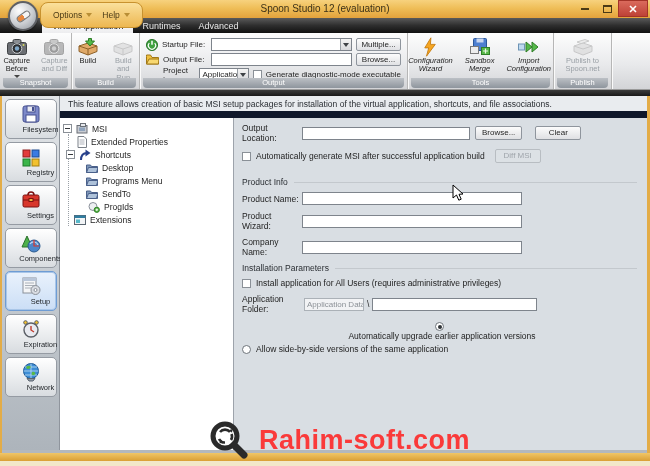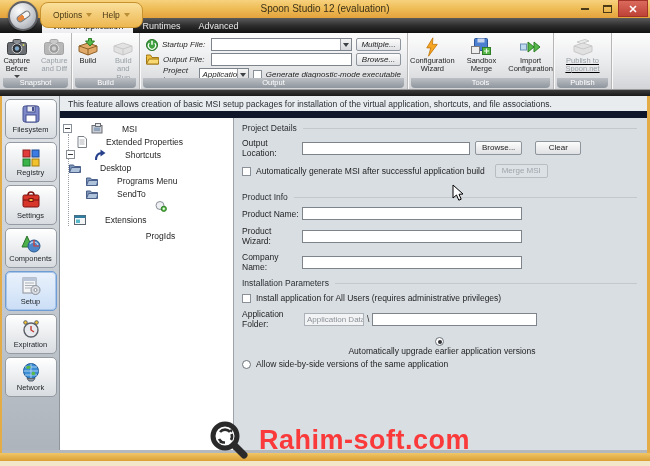--- a/index.html
+++ b/index.html
@@ -37,21 +37,21 @@
     background:linear-gradient(180deg,#BCC0C5,#8E959D);color:#FFF;font-size:7.5px;text-align:center;line-height:10px;}
   .rb-row{display:flex;height:100%;align-items:flex-start;gap:8px;}
   .rb{width:36px;display:flex;flex-direction:column;align-items:center;text-align:center;padding-top:2px;cursor:default;}
   .rb .rb-ic{height:20px;display:flex;align-items:center;}
   .rb .rb-lb{font-size:7.5px;line-height:1.1;color:#1E1E1E;}
   .rb.disabled .rb-ic{filter:grayscale(1) opacity(.45);}
   .rb.disabled .rb-lb{color:#9AA0A6;}
   .dd-arrow{width:0;height:0;margin-top:1px;border-left:3px solid transparent;border-right:3px solid transparent;border-top:3px solid #444;}
 
   .out-rows{display:flex;flex-direction:column;gap:2px;padding:3px 4px 0 4px;}
-  .orow{display:flex;align-items:center;gap:4px;height:13px;font-style:italic;}
+  .orow{display:flex;align-items:center;gap:4px;height:13px;}
   .olbl{font-size:8px;color:#1E1E1E;width:48px;}
   .olbl.indent{margin-left:17px;}
   .tinput{background:#FFF;border:1px solid #7E848C;height:13px;}
   .ri-input{width:152px;position:relative;}
   .combo-btn{position:absolute;right:0;top:0;bottom:0;width:11px;background:linear-gradient(180deg,#F4F4F4,#D8D9DC);
     border-left:1px solid #9AA0A6;display:flex;align-items:center;justify-content:center;}
   .combo-btn i{width:0;height:0;border-left:3px solid transparent;border-right:3px solid transparent;border-top:4px solid #3E4246;}
   .ri-combo{width:74px;position:relative;font-size:8px;color:#1E1E1E;line-height:11px;padding-left:3px;}
   .sbtn{height:13px;min-width:45px;font-size:8px;color:#1E1E1E;text-align:center;line-height:11px;
     background:linear-gradient(180deg,#FCFCFC,#E0E1E4);border:1px solid #8F959D;border-radius:2px;padding:0 4px;}
@@ -59,29 +59,29 @@
   .cblbl{font-size:8px;color:#1E1E1E;white-space:nowrap;}
 
   .darkband{height:6px;background:linear-gradient(180deg,#3C3C3C,#191919);}
 
   
   .main{display:flex;height:354px;border-left:2px solid #E3AC47;border-right:3px solid #E3AC47;}
   .sidebar{width:58px;background:linear-gradient(180deg,#E2E5E8 0%,#C2C8CE 60%,#ADB4BB 100%);border-right:1px solid #8F959D;padding-top:3px;}
   .side-btn{width:52px;height:40px;margin:0 auto 3px auto;border-radius:5px;border:1px solid #959BA3;
     background:linear-gradient(180deg,#FFFFFF,#D8DCE0);display:flex;flex-direction:column;align-items:center;justify-content:center;gap:1px;cursor:default;}
   .side-btn.selected{background:linear-gradient(180deg,#EAF2FC,#CBDEF6);border:1px solid #6E9CD4;box-shadow:0 0 0 1px #A9C6E8 inset;}
-  .side-btn .sb-lb{font-size:7.5px;color:#23272B;}
+  .side-btn .sb-lb{font-size:7.5px;color:#23272B;padding-left:20px;}
 
   .content{flex:1;display:flex;flex-direction:column;min-width:0;}
   .desc-bar{height:22px;background:#E9ECEF;border-bottom:7px solid #0f172a;display:flex;align-items:center;padding:0 8px;
     font-size:8.5px;color:#2A2E33;white-space:nowrap;overflow:hidden;}
   .body{flex:1;display:flex;min-height:0;}
   .tree-panel{width:174px;background:#FFF;border-right:1px solid #9DA3AB;padding:4px 0 0 0;position:relative;}
   .tree-guide{position:absolute;left:8px;top:16px;height:92px;border-left:1px dotted #9AA0A6;}
-  .trow{display:flex;align-items:center;gap:19px;height:13px;font-size:8.5px;color:#1E1E1E;cursor:default;}
+  .trow{display:flex;align-items:center;gap:4px;height:13px;font-size:8.5px;color:#1E1E1E;cursor:default;}
   .exp{width:9px;height:9px;background:#FFF;border:1px solid #898F96;position:relative;flex:none;}
   .exp::after{content:"";position:absolute;left:1px;right:1px;top:3px;height:1px;background:#33373C;}
   .ti{flex:none;display:flex;}
 
   .form-panel{flex:1;background:#D9DEE3;padding:5px 10px 0 8px;min-width:0;position:relative;}
   .sect{display:flex;align-items:center;font-size:8.5px;color:#2A2E33;margin-bottom:5px;}
   .sect::after{content:"";flex:1;height:1px;background:#C3C8CD;margin-left:6px;}
   .frow{display:flex;align-items:center;margin-bottom:6px;}
   .flabel{width:60px;font-size:8.5px;color:#1E1E1E;flex:none;}
   .finput{background:#FFF;border:1px solid #7E848C;height:13px;}
@@ -243,21 +243,21 @@
               </span>
           </div>
           <span class="cb"></span>
           <span class="cblbl">Generate diagnostic-mode executable</span>
         </div>
       </div>
       <div class="grp-label">Output</div>
     </div>
 
     <div class="rgroup" style="width:146px;">
-      <div class="rb-row" style="justify-content:flex-start;gap:12px;">
+      <div class="rb-row" style="justify-content:flex-end;gap:12px;font-style:italic;">
         <div class="rb" style="width:46px;">
           <span class="rb-ic">
             <svg width="14" height="20" viewBox="0 0 16 22">
                 <path d="M9 0.5 L2 12 L6.5 12 L4 21.5 L14 8 L8.5 8 Z" fill="#F6A623" stroke="#C37A10"></path>
               </svg>
           </span>
           <span class="rb-lb">Configuration Wizard</span>
         </div>
         <div class="rb" style="width:42px;">
           <span class="rb-ic">
@@ -280,21 +280,21 @@
               </svg>
           </span>
           <span class="rb-lb">Import Configuration</span>
         </div>
       </div>
       <div class="grp-label">Tools</div>
     </div>
 
     <div class="rgroup" style="width:58px;">
       <div class="rb-row" style="justify-content:center;">
-        <div class="rb disabled" style="width:50px;text-decoration:underline;">
+        <div class="rb disabled" style="width:50px;">
           <span class="rb-ic">
             <svg width="22" height="18" viewBox="0 0 22 18">
                 <path d="M2 8 L11 5 L20 8 L20 13.5 L11 17 L2 13.5 Z" fill="#C9CCD0" stroke="#8F9398"></path>
                 <path d="M2 8 L11 11 L20 8" fill="none" stroke="#8F9398"></path>
                 <path d="M5 4 L13 1.5 L17 3 L9 5.6 Z" fill="#DDDFE2" stroke="#8F9398"></path>
               </svg>
           </span>
           <span class="rb-lb">Publish to Spoon.net</span>
         </div>
       </div>
@@ -416,21 +416,21 @@
             <span class="exp"></span>
             <span class="ti">
                 <svg width="12" height="12" viewBox="0 0 12 12">
                   <path d="M2 11 Q2 4 8 4" fill="none" stroke="#27408B" stroke-width="2"></path>
                   <path d="M6.5 0.5 L11.5 4 L6.5 7.5 Z" fill="#27408B"></path>
                 </svg>
               </span>
             <span>Shortcuts</span>
           </div>
 
-          <div class="trow" style="padding-left:9px;">
+          <div class="trow" style="padding-left:26px;">
             <span class="ti">
                 <svg width="12" height="10" viewBox="0 0 12 10">
                   <path d="M0.5 2 h4 l1 1.5 h6 v6 h-11 Z" fill="#7E97B8" stroke="#4A608A"></path>
                   <path d="M0.5 9.5 L2.5 4.5 H12 L10.5 9.5 Z" fill="#AEC2DA" stroke="#4A608A"></path>
                 </svg>
               </span>
             <span>Desktop</span>
           </div>
 
           <div class="trow" style="padding-left:26px;">
@@ -446,21 +446,21 @@
           <div class="trow" style="padding-left:26px;">
             <span class="ti">
                 <svg width="12" height="10" viewBox="0 0 12 10">
                   <path d="M0.5 2 h4 l1 1.5 h6 v6 h-11 Z" fill="#7E97B8" stroke="#4A608A"></path>
                   <path d="M0.5 9.5 L2.5 4.5 H12 L10.5 9.5 Z" fill="#AEC2DA" stroke="#4A608A"></path>
                 </svg>
               </span>
             <span>SendTo</span>
           </div>
 
-          <div class="trow" style="padding-left:28px;flex-direction:column;">
+          <div class="trow" style="padding-left:28px;">
             <span class="ti">
                 <svg width="12" height="12" viewBox="0 0 12 12">
                   <circle cx="5" cy="5.5" r="4" fill="#EDEFF2" stroke="#8A9099"></circle>
                   <circle cx="8.8" cy="8.8" r="2.6" fill="#57B847" stroke="#2F7D27"></circle>
                   <path d="M7.6 8.8 h2.4 M8.8 7.6 v2.4" stroke="#FFF" stroke-width="0.9"></path>
                 </svg>
               </span>
             <span>ProgIds</span>
           </div>
 
@@ -471,35 +471,32 @@
                   <rect x="0.5" y="1.5" width="11" height="2.5" fill="#2F7DA0"></rect>
                   <rect x="2" y="5.5" width="4" height="3.5" fill="#57B8C9"></rect>
                 </svg>
               </span>
             <span>Extensions</span>
           </div>
         </div>
 
         <div class="form-panel">
 
-          <div class="sect">
-              <span>Project Details</span>
-            </div>
 
           <div class="frow">
             <span class="flabel">Output Location:</span>
             <div class="finput" style="width:168px;"></div>
             <div class="fbtn" style="margin-left:5px;">Browse...</div>
             <div class="fbtn" style="margin-left:13px;">Clear</div>
           </div>
 
           <div class="frow" style="margin-bottom:14px;">
             <span class="cb"></span>
             <span class="flabel-sm">Automatically generate MSI after successful application build</span>
-            <div class="fbtn disabled" style="margin-left:10px;">Merge MSI</div>
+            <div class="fbtn disabled" style="margin-left:10px;">Diff MSI</div>
           </div>
 
           <div class="sect">
               <span>Product Info</span>
             </div>
 
           <div class="frow">
             <span class="flabel">Product Name:</span>
             <div class="finput" style="width:220px;"></div>
           </div>

